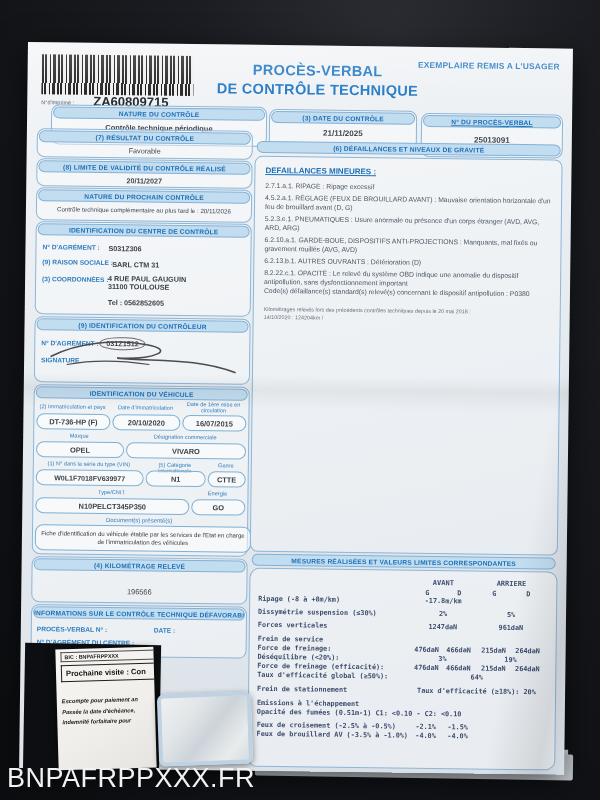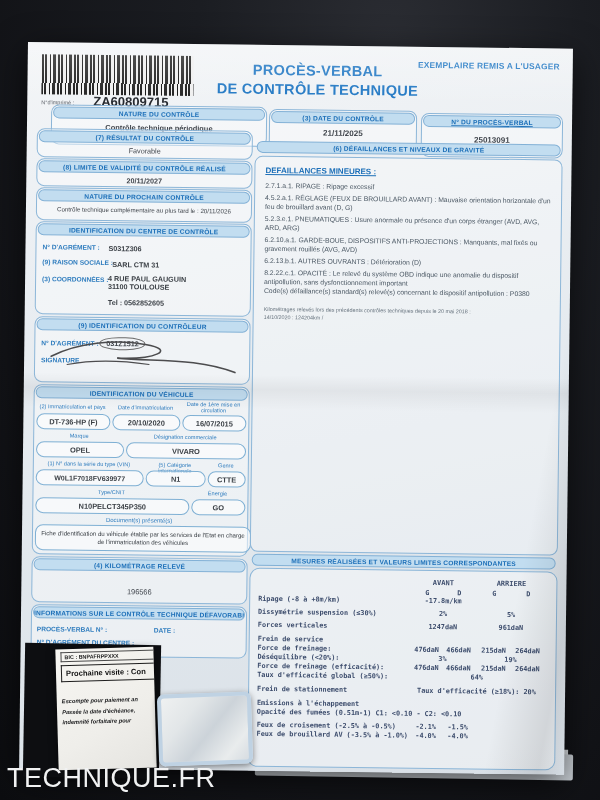--- a/index.html
+++ b/index.html
@@ -305,13 +305,13 @@
   <div class="visite-line">Prochaine visite : Con</div>
   <div class="fineprint">
     <div>Escompte pour paiement an</div>
     <div>Passée la date d'échéance,</div>
     <div style="line-height:1.1;">indemnité forfaitaire pour</div>
   </div>
 </div>
 
 <div class="sticker"></div>
 
-<div class="watermark">TECHNIQUE.FR</div>
+<div class="watermark">BNPAFRPPXXX.FR</div>
 
 </body></html>

